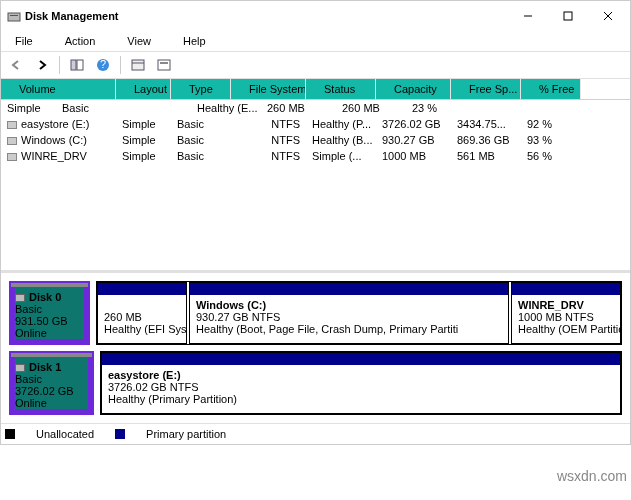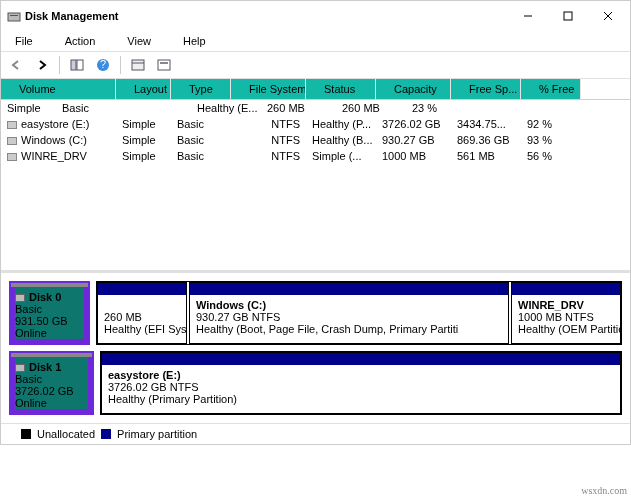--- a/index.html
+++ b/index.html
@@ -22,23 +22,23 @@
 .c-vol { width: 115px; } .c-lay { width: 55px; } .c-type { width: 60px; } .c-fs { width: 75px; text-align: right; } .c-stat { width: 70px; } .c-cap { width: 75px; } .c-free { width: 70px; } .c-pct { width: 60px; }
 .vol-icon { display: inline-block; width: 10px; height: 8px; background: #ccc; border: 1px solid #888; margin-right: 4px; vertical-align: middle; }
 .disks-pane { border-top: 3px solid #e0e0e0; background: #fff; max-height: 200px; overflow-y: auto; padding: 2px; }
 .disk-row { display: flex; margin: 6px; gap: 6px; }
 .disk-info { width: 90px; border: 6px solid #6d28d9; background: #0f766e; }
 .disk-strip { flex: 1; display: flex; gap: 2px; border: 1px solid #000; }
 .part { border: 1px solid #000; display: flex; flex-direction: column; position: relative; }
 .part-bar { height: 12px; background: #00008b; }
 .part-body { padding: 4px 6px; flex: 1; background: #fff; overflow: hidden; white-space: nowrap; }
 .part-body b { font-weight: 600; }
-.legend { display: flex; align-items: center; gap: 6px; padding: 4px 20px; border-top: 1px solid #e0e0e0; }
+.legend { display: flex; align-items: center; gap: 21px; padding: 4px 4px; border-top: 1px solid #e0e0e0; }
 .legend .sq { width: 10px; height: 10px; display: inline-block; }
-.attr { font-size: 10px; position: fixed; right: 4px; bottom: 4px; color: #888; font-family: Liberation Serif, serif; }
+.attr { font-size: 14px; position: fixed; right: 4px; bottom: 16px; color: #888; }
 svg { display: block; }
 </style>
 </head>
 <body>
 
 <div class="window">
 
   <div class="titlebar">
     <span>
       <svg width="14" height="14">

